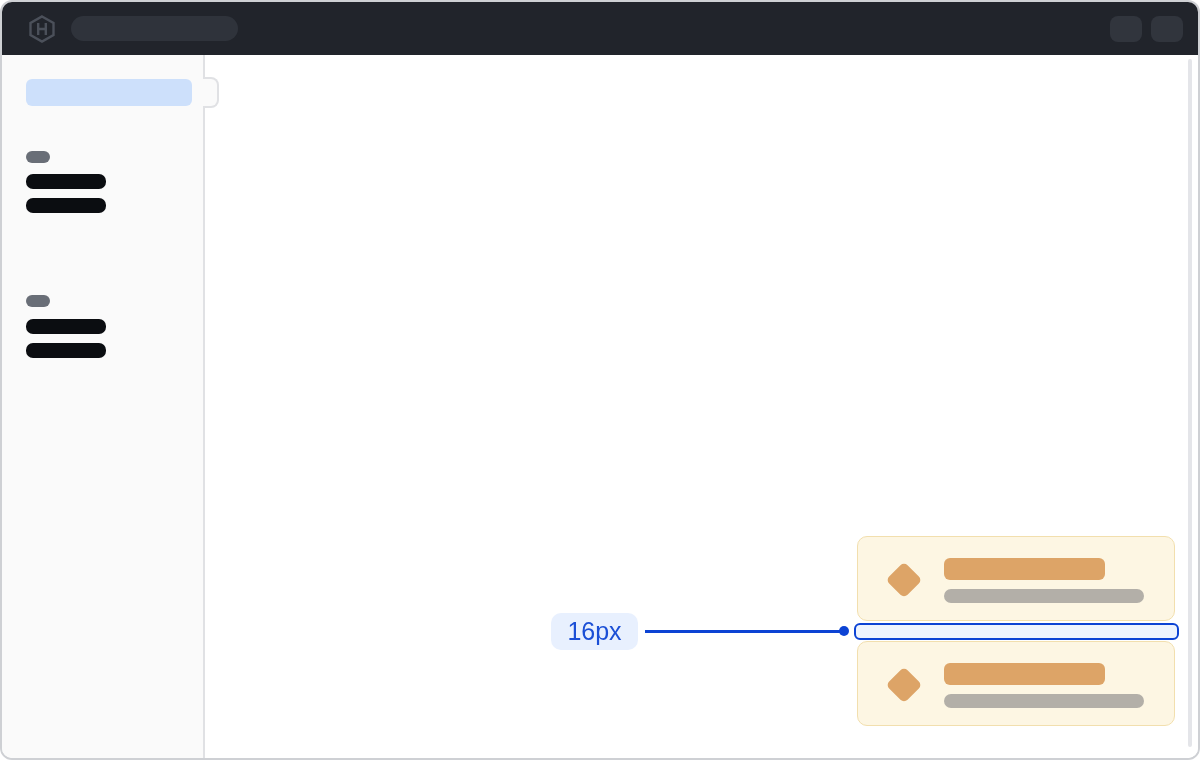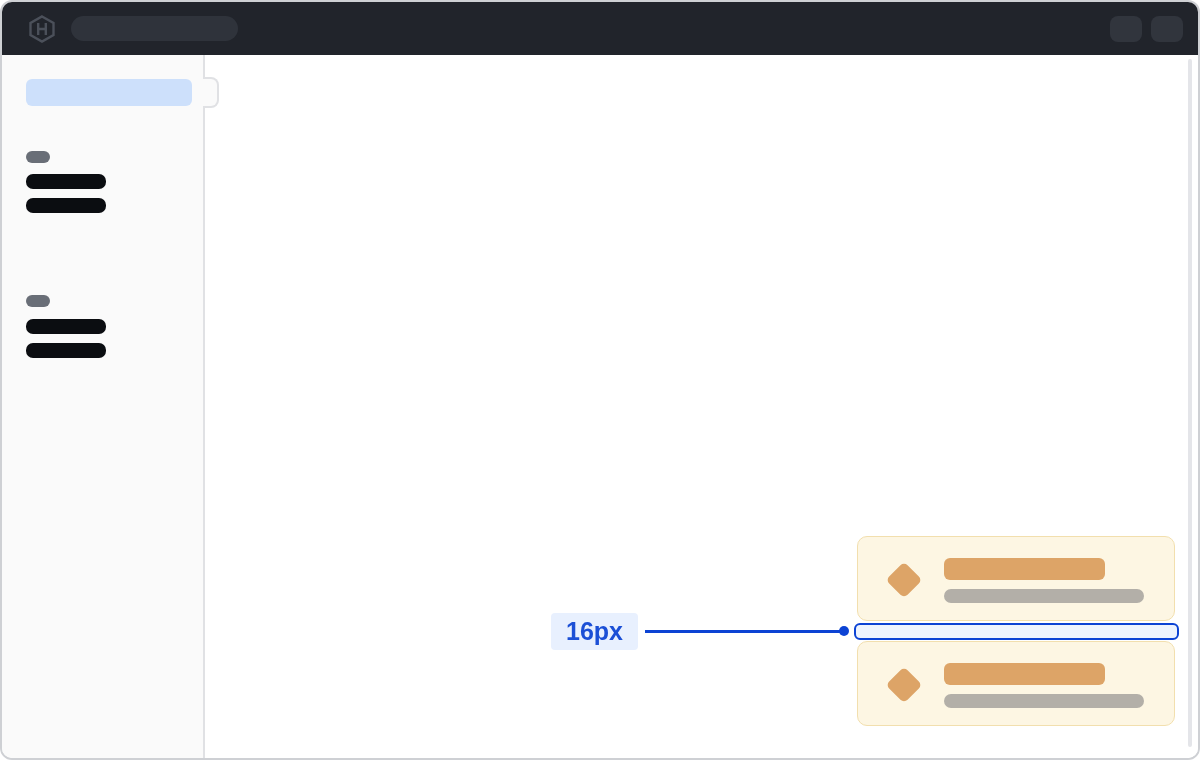--- a/index.html
+++ b/index.html
@@ -159,25 +159,25 @@
     box-sizing: border-box;
     background: #eef4fe;
     border: 2.5px solid #0c43d4;
     border-radius: 6px;
     z-index: 2;
   }
   .ann-label {
     position: absolute;
     left: 549px; top: 611px;
     width: 87px; height: 37px;
-    border-radius: 4px;
+    border-radius: 10px;
     background: #e8f0fe;
     color: #1b4fd6;
     font-size: 25px;
-    font-weight: 700;
+    font-weight: 400;
     line-height: 37px;
     text-align: center;
   }
   .ann-line {
     position: absolute;
     left: 643px; top: 628px;
     width: 196px; height: 3px;
     background: #0c43d4;
   }
   .ann-dot {

